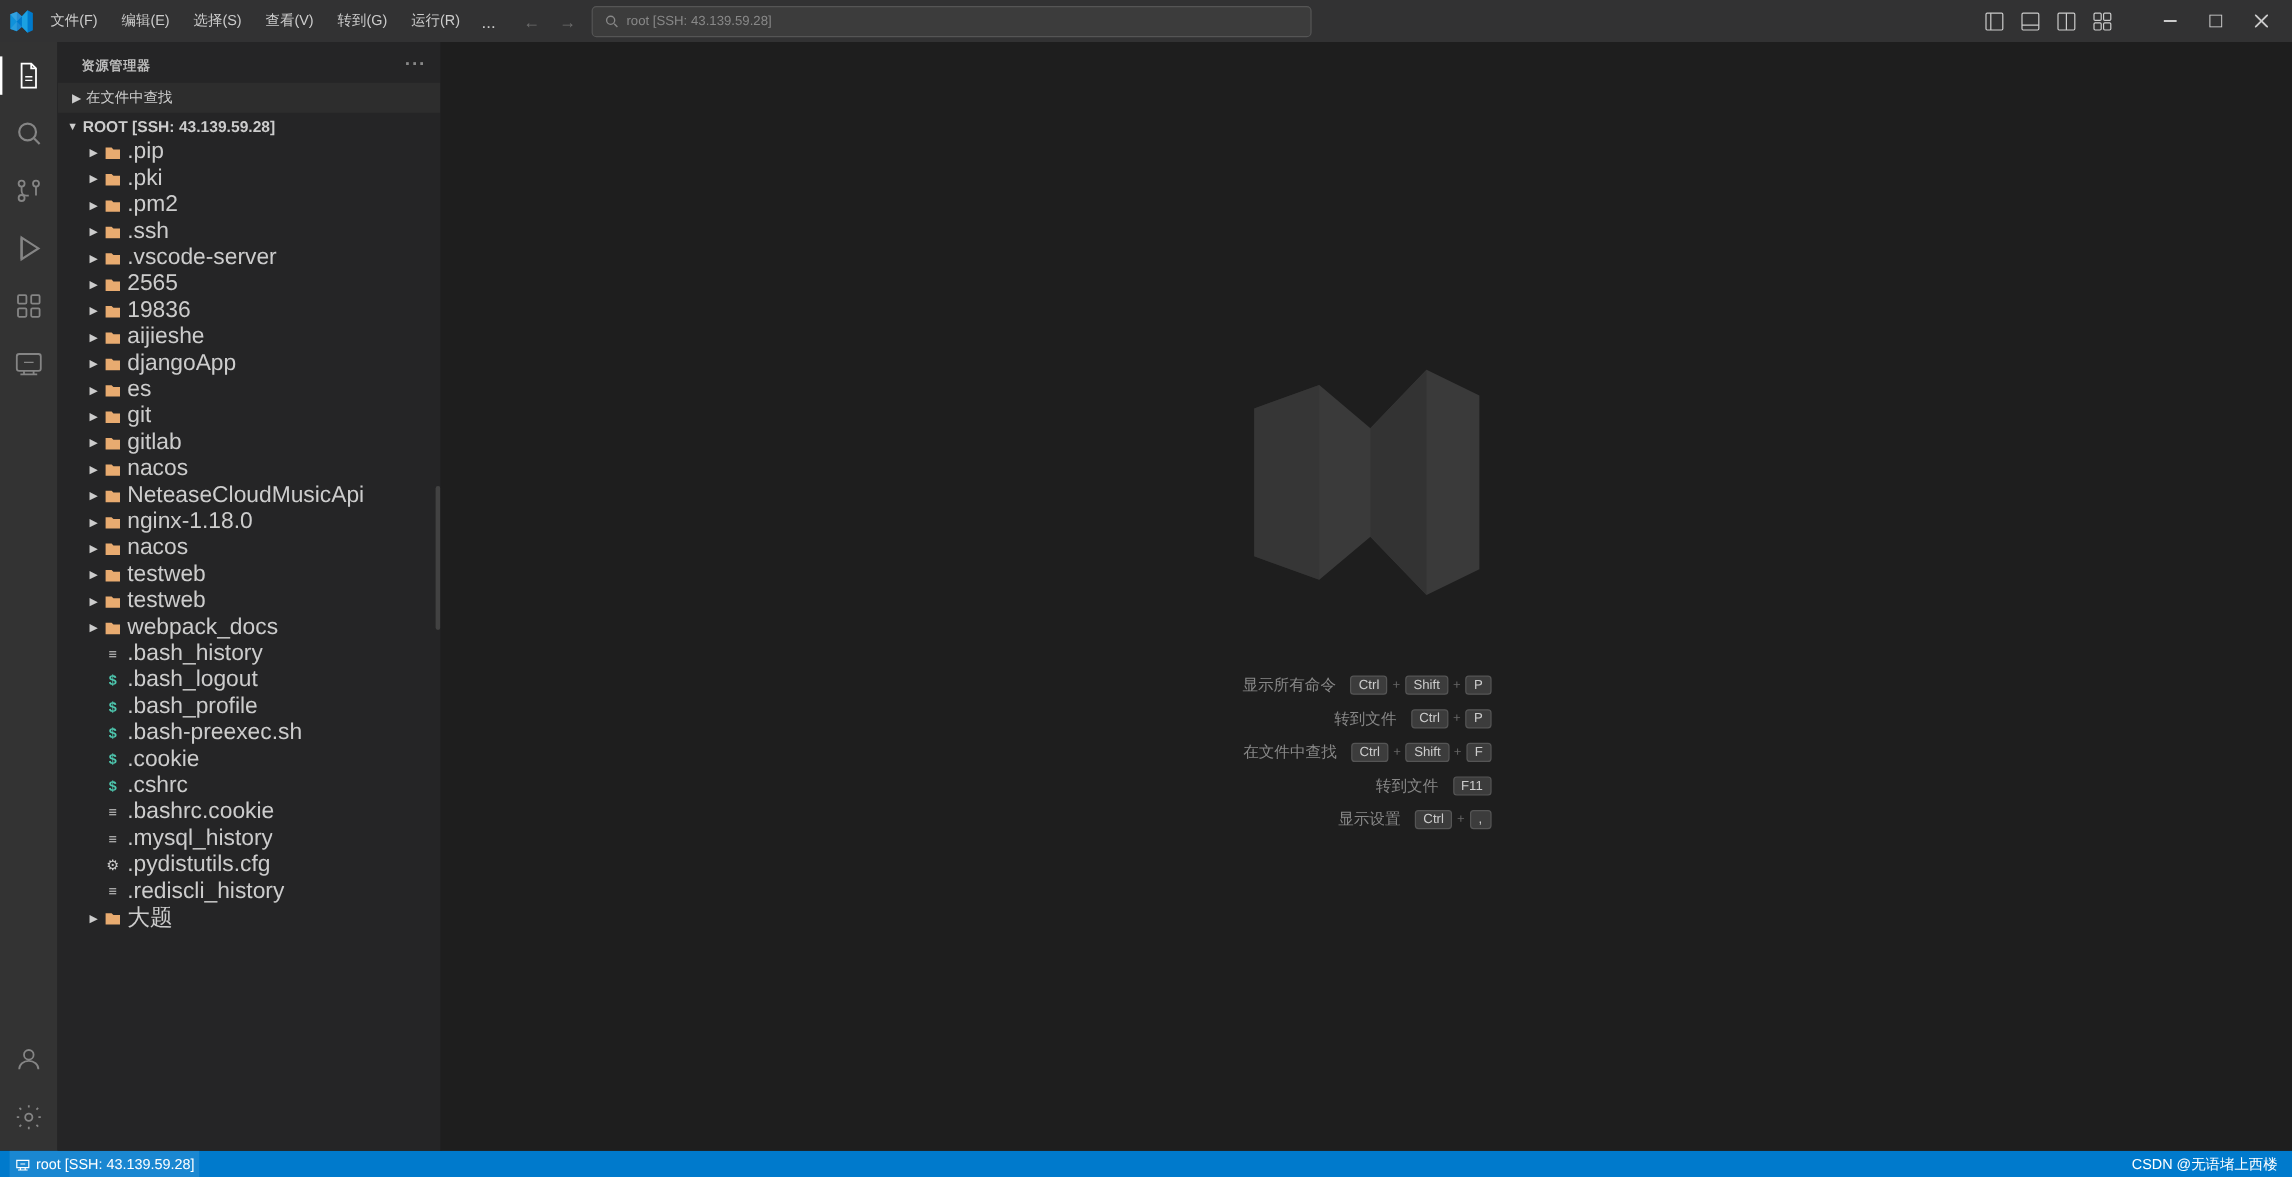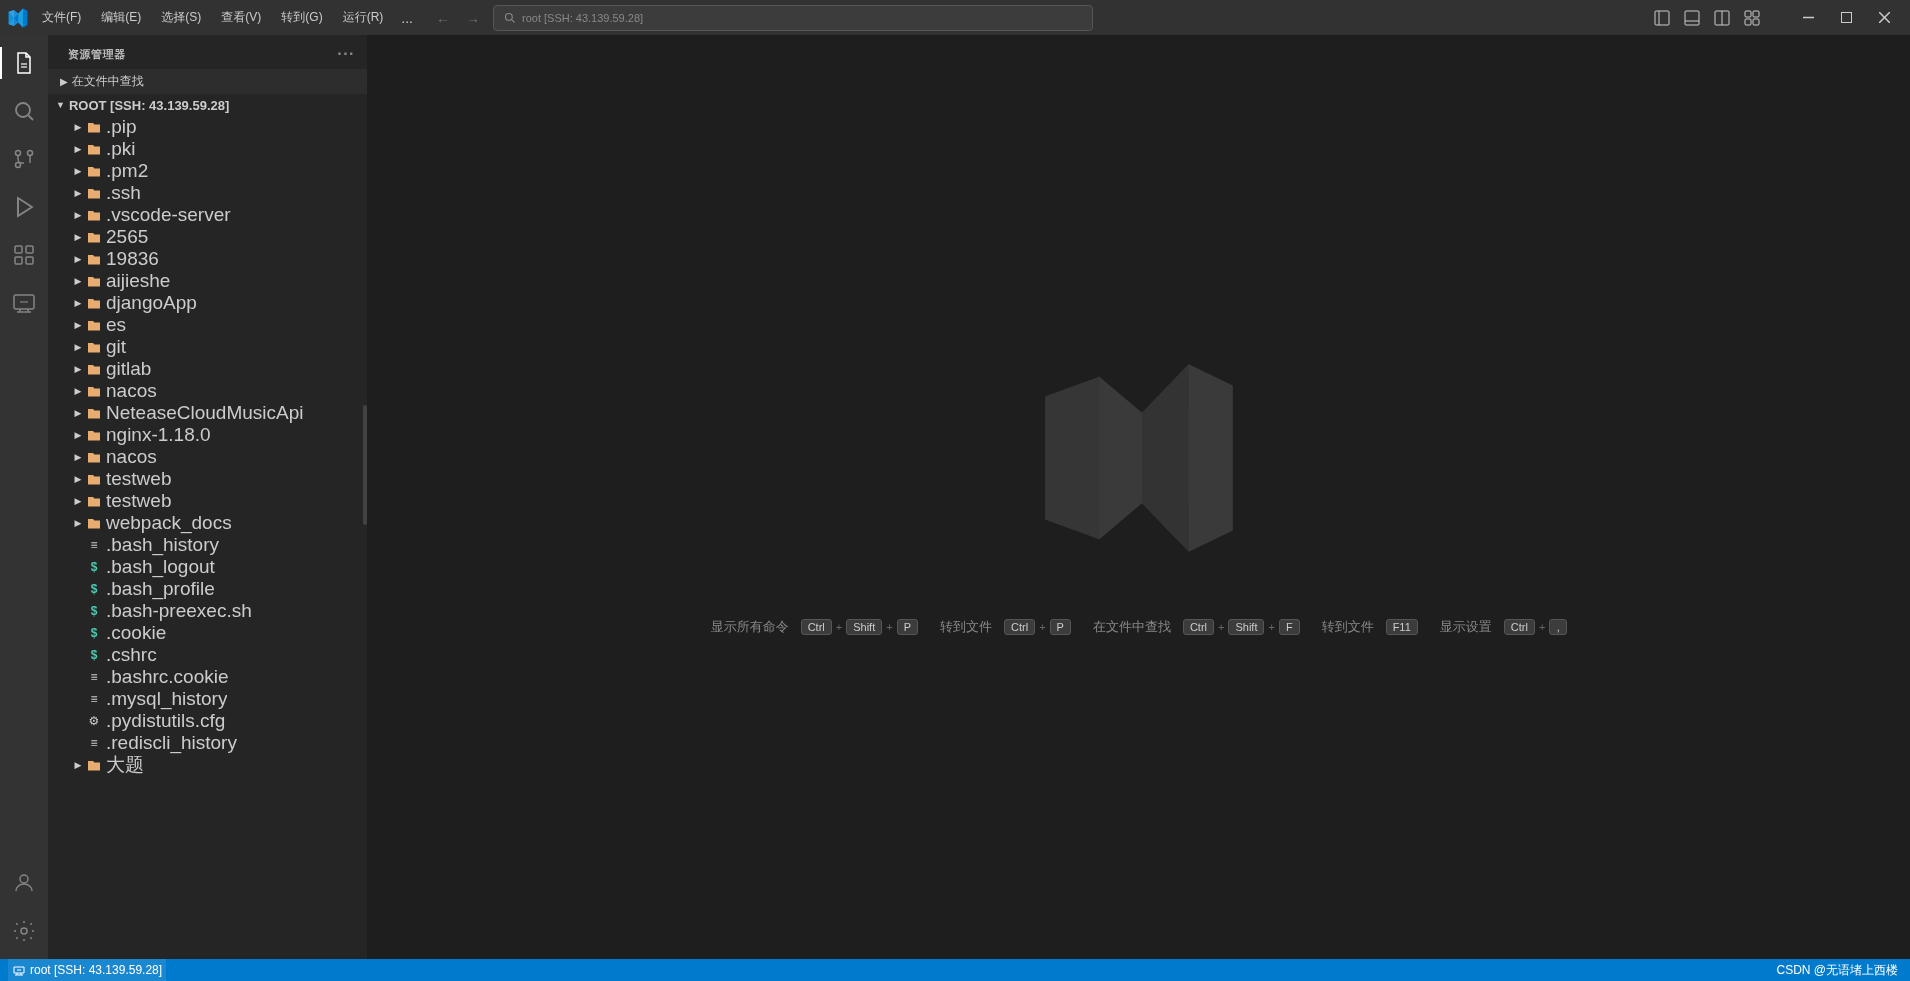--- a/index.html
+++ b/index.html
@@ -272,21 +272,22 @@
 
     .vscode-logo {
       width: 200px;
       height: 200px;
       opacity: 0.12;
       margin-bottom: 60px;
     }
 
     .command-list {
       display: flex;
-      gap: 22px;
+      flex-direction: column;
+      gap: 10px;
       align-items: flex-end;
     }
     .command-row {
       display: flex;
       align-items: center;
       gap: 12px;
     }
     .command-label {
       font-size: 13px;
       color: #888888;

